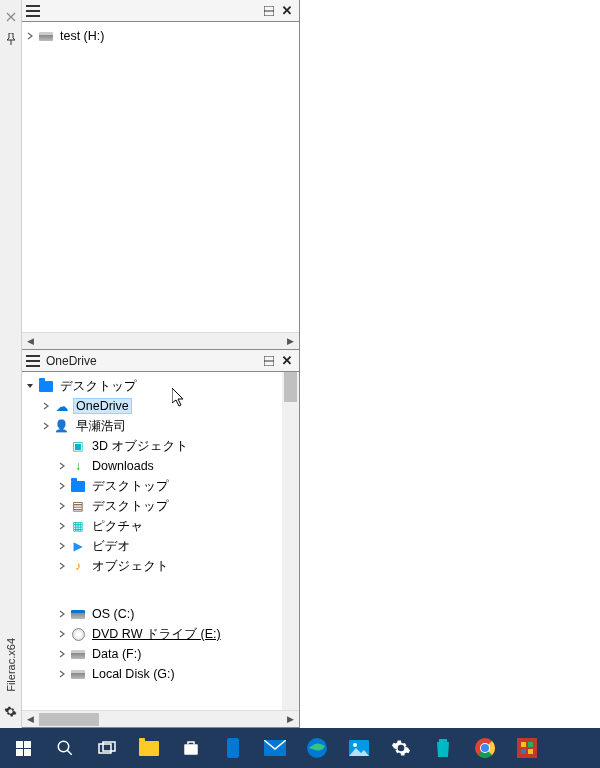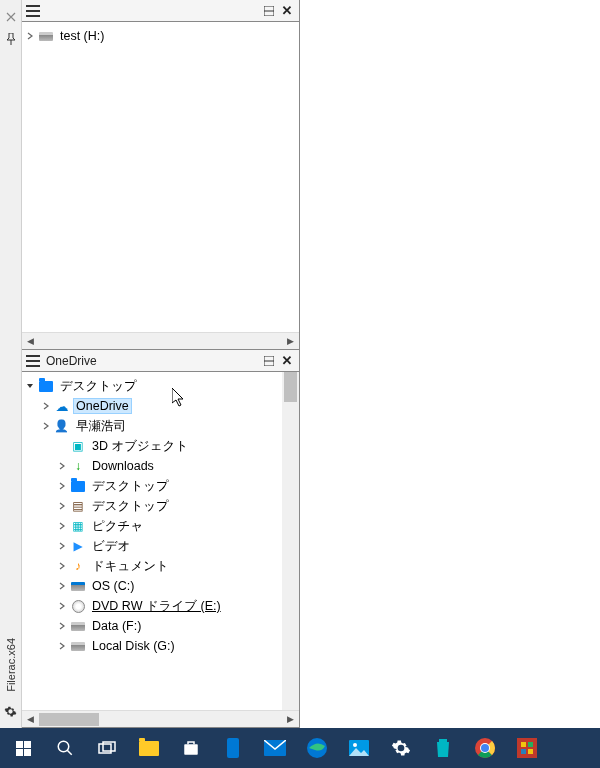--- a/index.html
+++ b/index.html
@@ -226,23 +226,23 @@
               </span>
               <span class="label">ビデオ</span>
             </div>
             <div class="tree-row" style="padding-left: 32px;">
               <span class="expander "><svg width="8" height="8" viewBox="0 0 8 8">
                   <path d="M2 1 L6 4 L2 7" fill="none" stroke="#666" stroke-width="1.2"></path>
                 </svg></span>
               <span class="ticon">
                 <span class="ic-music">♪</span>
               </span>
-              <span class="label">ドキュメント</span>
-            </div>
-            <div class="tree-row" style="padding-left: 32px;">
+              <span class="label">オブジェクト</span>
+            </div>
+            <div class="tree-row" style="padding-left: 32px; margin-top: 28px;">
               <span class="expander "><svg width="8" height="8" viewBox="0 0 8 8">
                   <path d="M2 1 L6 4 L2 7" fill="none" stroke="#666" stroke-width="1.2"></path>
                 </svg></span>
               <span class="ticon">
                 <span class="ic-drive" style="border-top-color:#0078d4"></span>
               </span>
               <span class="label">OS (C:)</span>
             </div>
             <div class="tree-row" style="padding-left: 32px; text-decoration: underline;">
               <span class="expander "><svg width="8" height="8" viewBox="0 0 8 8">

